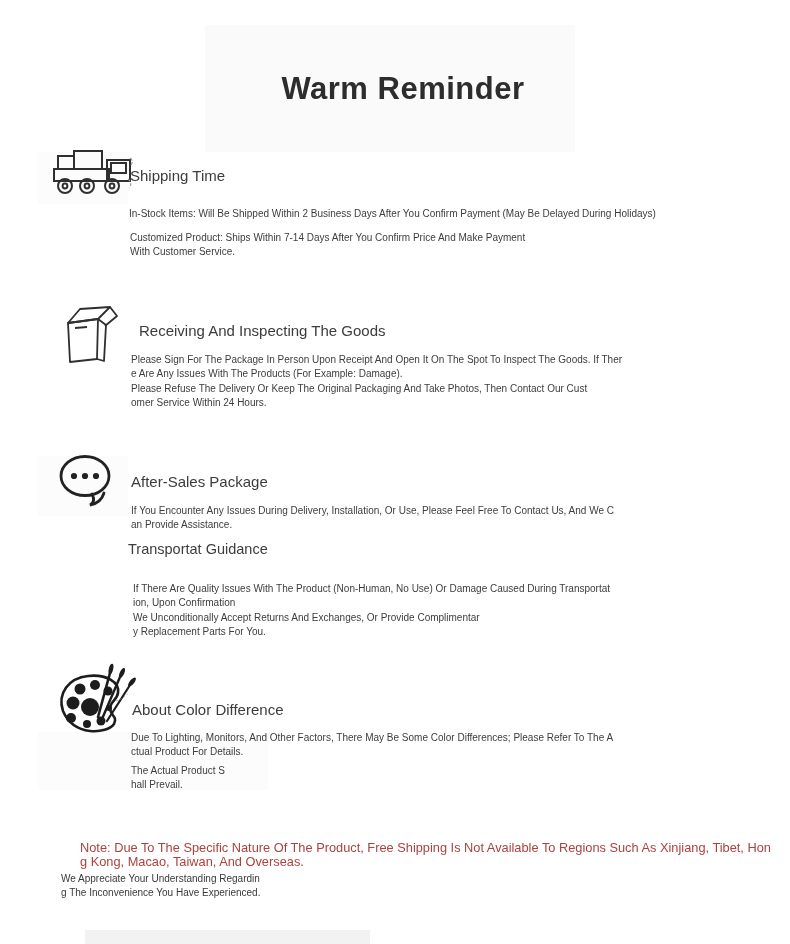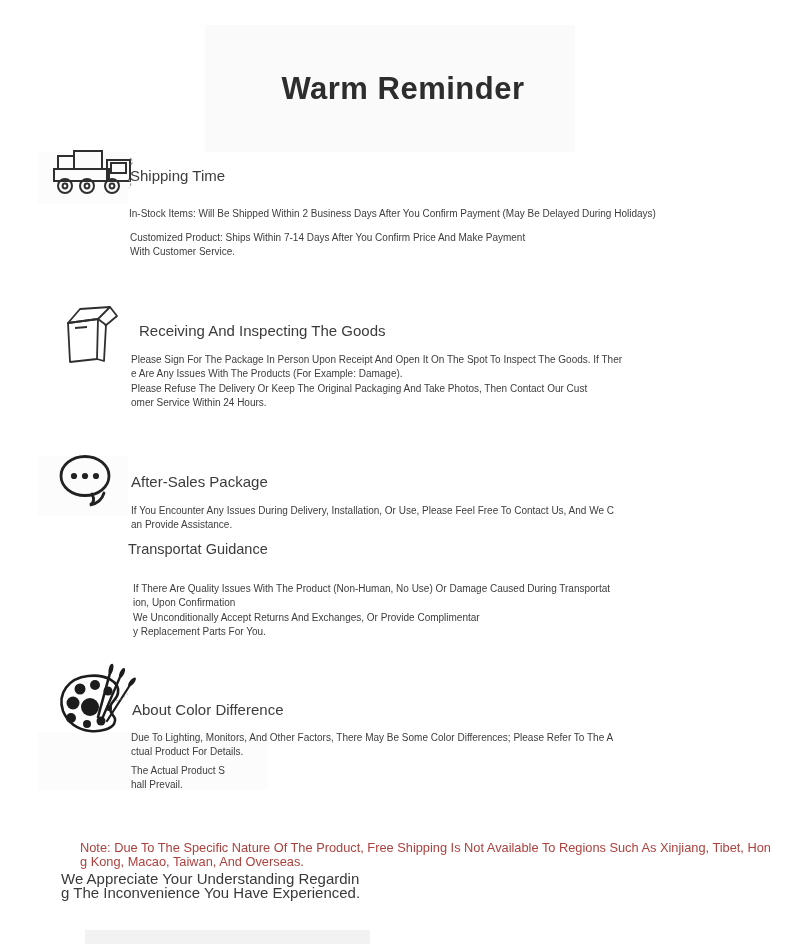--- a/index.html
+++ b/index.html
@@ -18,21 +18,21 @@
   .para{
     position:absolute;font-size:10px;line-height:14.4px;color:#3d3d3d;
     white-space:pre-line;width:668px;
   }
   .nowrap{white-space:pre;width:auto;}
   .note-red{
     position:absolute;left:60px;top:841px;font-size:12.8px;line-height:14.3px;
     white-space:pre-line;width:700px;margin-left:20px;
   }
   .note-dark{
-    position:absolute;left:61px;top:872px;font-size:15px;line-height:14.3px;
+    position:absolute;left:61px;top:872px;font-size:10px;line-height:14.3px;
     color:#3a3a3a;white-space:pre-line;width:700px;
   }
 </style>
 </head>
 <body>
 
 <div id="page">
 
   <div class="decor" style="left:205px;top:25px;width:370px;height:127px;background:#fafafa;"></div>
   <div class="decor" style="left:38px;top:152px;width:90px;height:52px;background:#fcfcfc;"></div>

